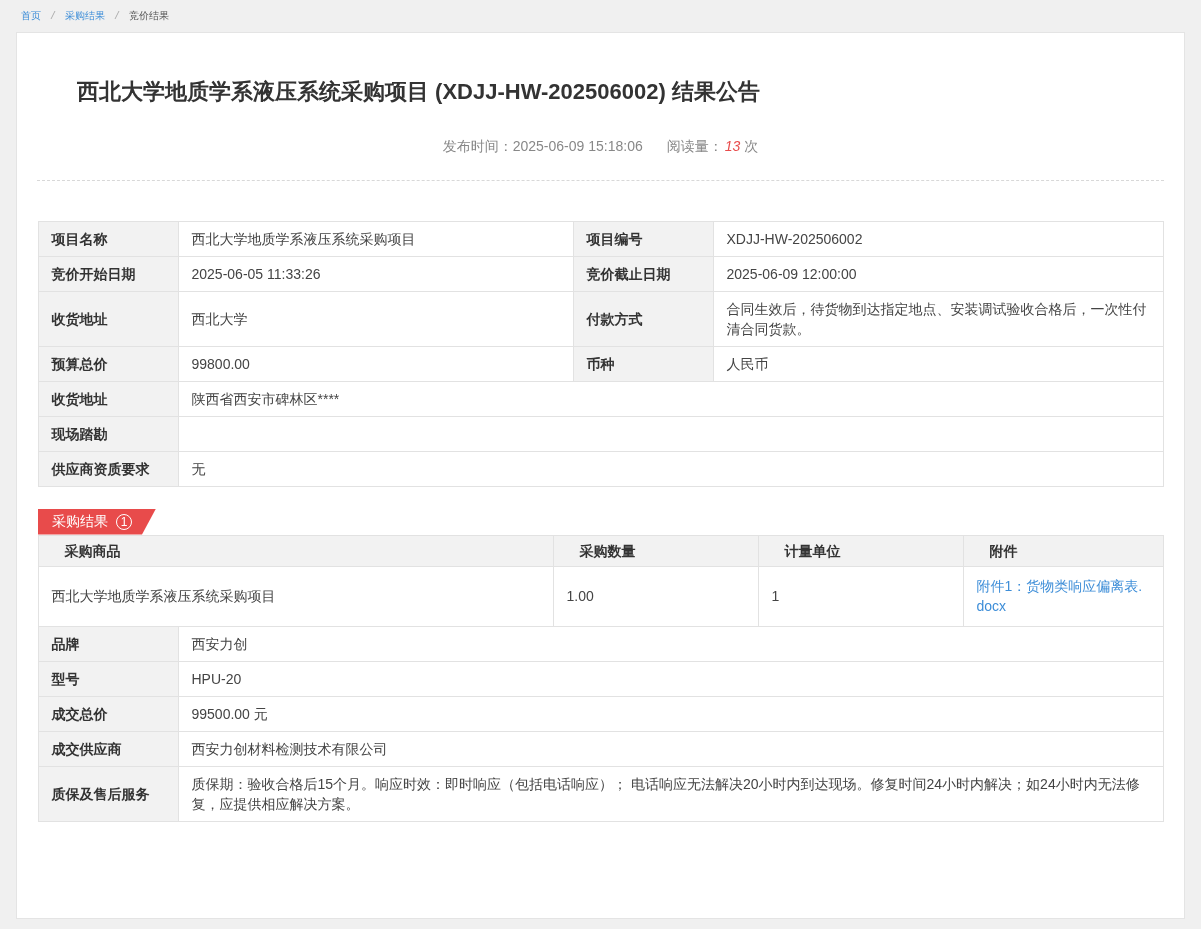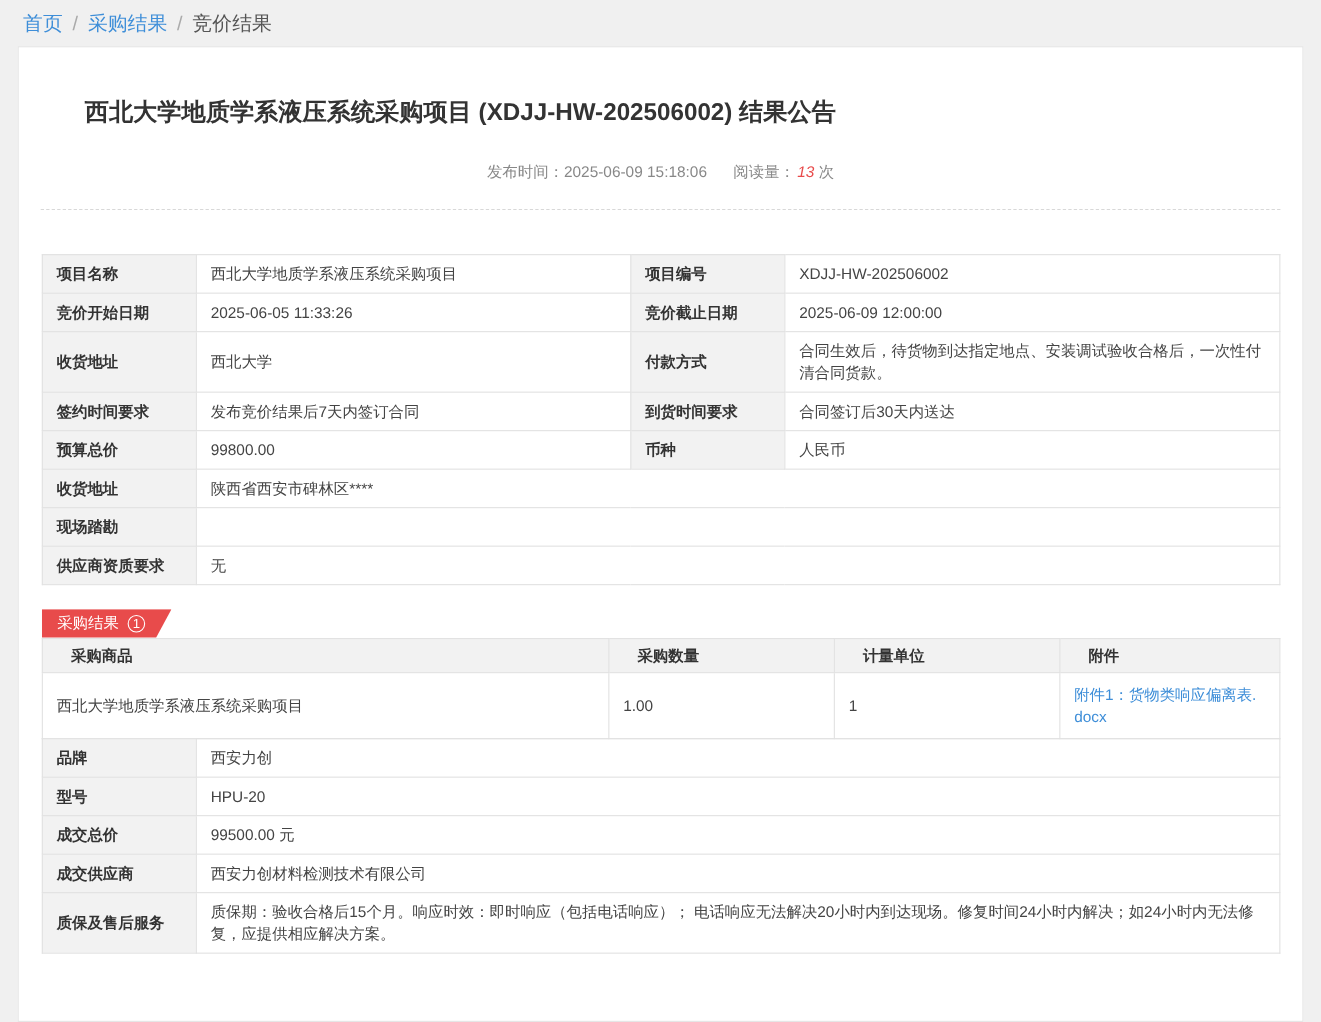--- a/index.html
+++ b/index.html
@@ -11,21 +11,21 @@
     font-size: 14px; color: #333;
     overflow: hidden;
   }
   :root {
     --accent: #e84b4b;
     --link: #3e8ed8;
     --labelbg: #f2f2f2;
     --border: #e2e2e2;
   }
   
-  .breadcrumb { padding: 9px 0 9px 21px; font-size: 18px; }
+  .breadcrumb { padding: 9px 0 9px 21px; font-size: 10px; font-family: Liberation Mono, monospace; }
   .bc-link { color: var(--link); cursor: pointer; }
   .bc-sep { color: #aaa; margin: 0 9px; }
   .bc-current { color: #555; }
 
   
   .card {
     margin: 0 16px;
     background: #fff;
     border: 1px solid #e4e4e4;
     height: 887px;
@@ -139,26 +139,20 @@
           <th>竞价开始日期</th>
           <td>2025-06-05 11:33:26</td>
           <th>竞价截止日期</th>
           <td>2025-06-09 12:00:00</td>
         </tr>
         <tr>
           <th>收货地址</th>
           <td>西北大学</td>
           <th>付款方式</th>
           <td>合同生效后，待货物到达指定地点、安装调试验收合格后，一次性付清合同货款。</td>
-        </tr>
-        <tr>
-          <th>签约时间要求</th>
-          <td>发布竞价结果后7天内签订合同</td>
-          <th>到货时间要求</th>
-          <td>合同签订后30天内送达</td>
         </tr>
         <tr>
           <th>预算总价</th>
           <td class="red-text">99800.00</td>
           <th>币种</th>
           <td>人民币</td>
         </tr>
         <tr>
           <th>收货地址</th>
           <td colspan="3">陕西省西安市碑林区****</td>

